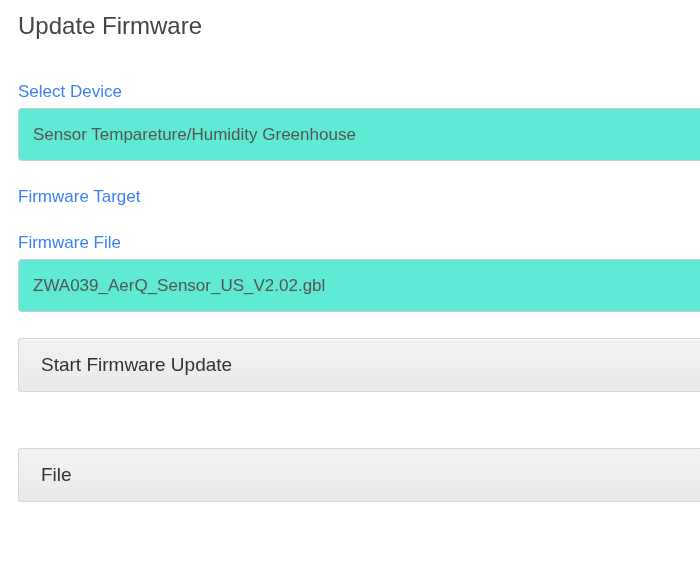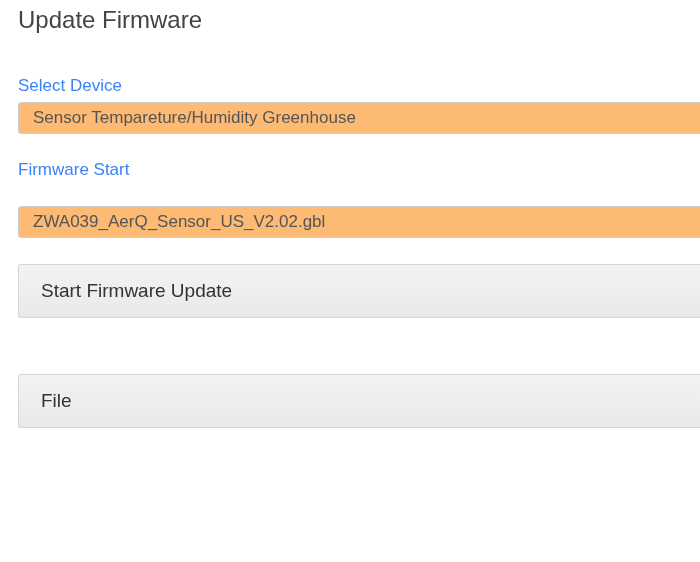--- a/index.html
+++ b/index.html
@@ -9,44 +9,44 @@
   }
   body {
     font-family: "Segoe UI", Arial, sans-serif;
     background: #ffffff;
     color: #333333;
     width: 700px;
     height: 562px;
     overflow: hidden;
   }
   .page {
-    padding: 6px 0 0 18px;
+    padding: 12px 0 0 18px;
   }
   .page-title {
     font-size: 24px;
     font-weight: 400;
     color: #444444;
     margin-bottom: 42px;
   }
   .form-group {
     margin-bottom: 26px;
   }
   .form-label {
     display: block;
     font-size: 17px;
     color: #3b82f6;
     margin-bottom: 6px;
   }
   .form-input {
     width: 100%;
-    height: 32px;
+    height: 53px;
     padding: 0 14px;
     font-size: 17px;
     color: #555555;
-    background: #fdba74;
+    background: #5eead4;
     border: 1px solid #cccccc;
     border-right: none;
     border-radius: 4px 0 0 4px;
     outline: none;
     font-family: inherit;
   }
   .btn {
     width: 100%;
     height: 54px;
     padding: 0 22px;
@@ -73,24 +73,25 @@
 <div class="page">
 
   <h1 class="page-title">Update Firmware</h1>
 
   <div class="form-group">
     <label class="form-label">Select Device</label>
     <input type="text" class="form-input" value="Sensor Tempareture/Humidity Greenhouse" style="">
   </div>
 
   <div class="form-group">
-    <label class="form-label">Firmware Start</label>
+    <label class="form-label">Firmware Target</label>
   </div>
 
   <div class="form-group">
+    <label class="form-label">Firmware File</label>
     <input type="text" class="form-input" value="ZWA039_AerQ_Sensor_US_V2.02.gbl" style="">
   </div>
 
   <div class="start-block">
     <button class="btn">Start Firmware Update</button>
   </div>
 
   <div>
     <button class="btn">File</button>
   </div>

